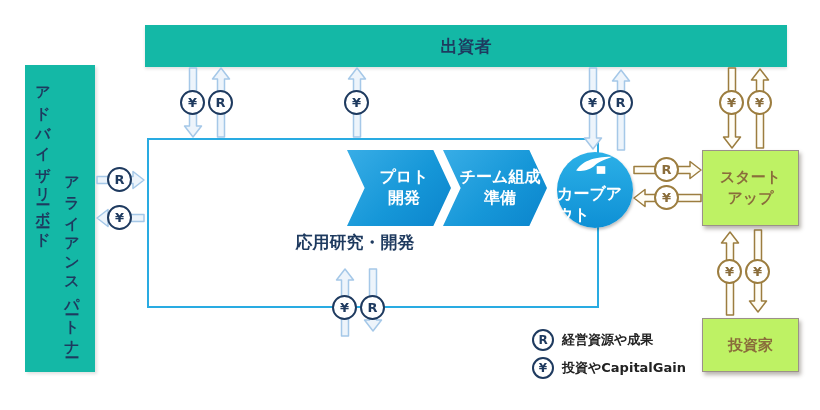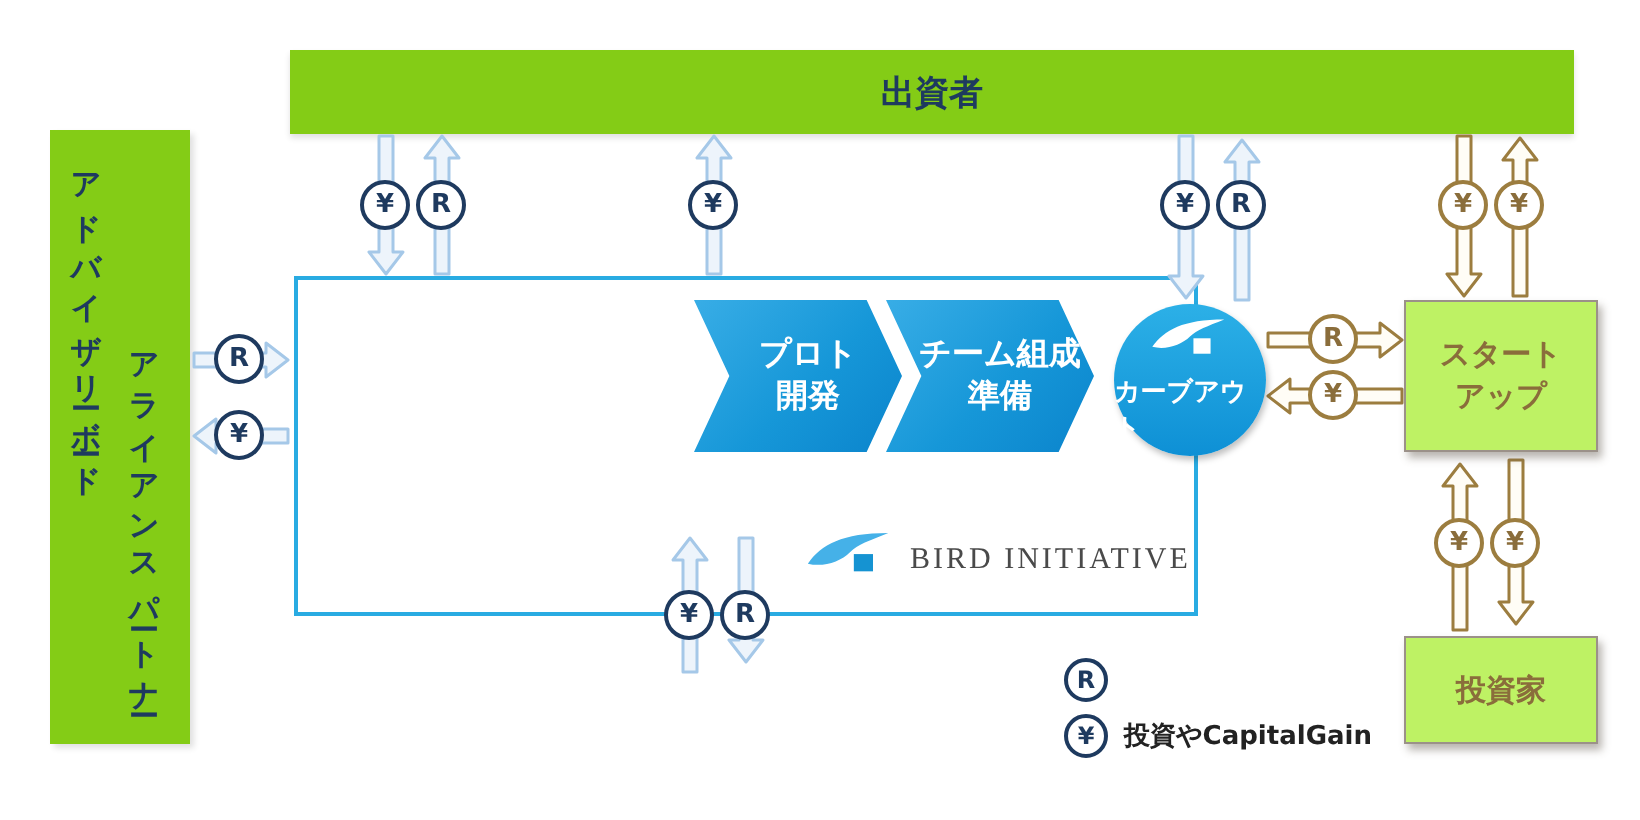--- a/index.html
+++ b/index.html
@@ -1,19 +1,19 @@
 <!DOCTYPE html>
 <html><head>
 <meta charset="utf-8">
 <style>
   html,body{margin:0;padding:0;background:#fff;}
   .canvas{position:relative;width:820px;height:410px;background:#fff;overflow:hidden;
           font-family:"DejaVu Sans","Liberation Sans",sans-serif;}
   
-  .graybox{position:absolute;background:#84cc16;z-index:2;}
+  .graybox{position:absolute;background:#14b8a6;z-index:2;}
   .topbar{left:145px;top:25px;width:642px;height:42px;display:flex;align-items:center;justify-content:center;
           font-size:17px;font-weight:bold;color:#1e3a5f;box-shadow:0 2px 3px rgba(0,0,0,.12);}
   .leftpanel{left:25px;top:65px;width:70px;height:307px;box-shadow:2px 2px 3px rgba(0,0,0,.12);}
   .vtext{position:absolute;writing-mode:vertical-rl;text-orientation:mixed;font-size:15px;font-weight:bold;
          color:#1e3a5f;letter-spacing:3px;z-index:3;}
   .customerbox{left:258px;top:335px;width:197px;height:36px;display:flex;align-items:center;justify-content:center;
           font-size:16px;font-weight:bold;color:#1e3a5f;box-shadow:2px 3px 4px rgba(0,0,0,.18);z-index:4;}
   
   .corebox{position:absolute;left:147px;top:138px;width:452px;height:170px;background:#fff;
            border:2px solid #29abe2;box-sizing:border-box;z-index:2;}
@@ -23,21 +23,21 @@
   .step{position:absolute;top:150px;height:76px;display:flex;align-items:center;justify-content:center;
         text-align:center;color:#fff;font-size:16px;font-weight:bold;line-height:1.3;white-space:pre-line;
         background:linear-gradient(135deg,#38ade6 0%,#1697d8 55%,#0b84cc 100%);z-index:3;
         filter:drop-shadow(1px 2px 2px rgba(0,0,0,.25));}
   .pentagon{clip-path:polygon(0% 0%,83% 0%,100% 50%,83% 100%,0% 100%);}
   .chev{clip-path:polygon(0% 0%,83% 0%,100% 50%,83% 100%,0% 100%,17% 50%);padding-left:10px;box-sizing:border-box;}
   
   .carveout{position:absolute;left:557px;top:152px;width:76px;height:76px;border-radius:50%;
             background:linear-gradient(180deg,#2cb0e7 0%,#0e90d5 100%);z-index:4;display:flex;flex-direction:column;
             align-items:center;justify-content:center;box-shadow:1px 2px 3px rgba(0,0,0,.25);}
-  .carveout .lbl{color:#fff;font-size:13px;font-weight:bold;margin-top:1px;}
+  .carveout .lbl{color:#fff;font-size:16px;font-weight:bold;margin-top:1px;}
   
   .brand{position:absolute;left:402px;top:264px;display:flex;align-items:center;gap:7px;z-index:3;}
   .brand .txt{font-family:"Liberation Serif","DejaVu Serif",serif;font-size:15px;letter-spacing:1.5px;
               color:#4a4a4a;}
   
   .goldbox{position:absolute;left:702px;width:97px;background:#bef264;border:1px solid #9b9189;
            box-sizing:border-box;display:flex;align-items:center;justify-content:center;text-align:center;
            font-size:15px;font-weight:bold;color:#8a6d3b;white-space:pre-line;line-height:1.4;
            box-shadow:2px 3px 4px rgba(100,90,80,.45);z-index:4;}
   .startup{top:150px;height:76px;}
@@ -74,30 +74,22 @@
   <div class="carveout">
     <span>
       <svg width="42" height="24" viewBox="0 0 48 28">
         <path d="M2 18 C 9 8, 20 2, 44 2 C 34 6, 28 8, 24 12 C 19 17, 10 20, 2 18 Z" fill="#fff"></path>
         <rect x="26" y="13" width="10" height="9" fill="#fff"></rect>
       </svg>
     </span>
     <span class="lbl">カーブアウト</span>
   </div>
 
+  <div class="caption">応用研究・開発</div>
 
-  <div class="brand">
-    <span>
-      <svg width="46" height="28" viewBox="0 0 48 28">
-        <path d="M2 18 C 9 8, 20 2, 44 2 C 34 6, 28 8, 24 12 C 19 17, 10 20, 2 18 Z" fill="#45b1e8"></path>
-        <rect x="26" y="13" width="10" height="9" fill="#1593d2"></rect>
-      </svg>
-    </span>
-    <span class="txt">BIRD INITIATIVE</span>
-  </div>
 
 
   <div class="goldbox startup">スタート
 アップ</div>
   <div class="goldbox investor">投資家</div>
 
   <svg class="arrows" width="820" height="410">
     <g fill="#edf4fb" stroke="#a5c8e8" stroke-width="1.5" stroke-linejoin="round">
       <polygon points="189.5,68 196.5,68 196.5,126 201.5,126 193,137 184.5,126 189.5,126"></polygon>
       <polygon points="217.5,137 224.5,137 224.5,79 229.5,79 221,68 212.5,79 217.5,79"></polygon>
@@ -131,19 +123,20 @@
 
   <div class="badge gold" style="left:719px;top:90px;">¥</div>
   <div class="badge gold" style="left:747px;top:90px;">¥</div>
   <div class="badge gold" style="left:654px;top:157px;">R</div>
   <div class="badge gold" style="left:654px;top:185px;">¥</div>
   <div class="badge gold" style="left:717px;top:259px;">¥</div>
   <div class="badge gold" style="left:745px;top:259px;">¥</div>
 
   <div class="legendrow" style="top:329px;">
     <span class="circ">R</span>
+    <span class="txt">経営資源や成果</span>
   </div>
   <div class="legendrow" style="top:357px;">
     <span class="circ">¥</span>
     <span class="txt">投資やCapitalGain</span>
   </div>
 
 </div>
 
 </body></html>

